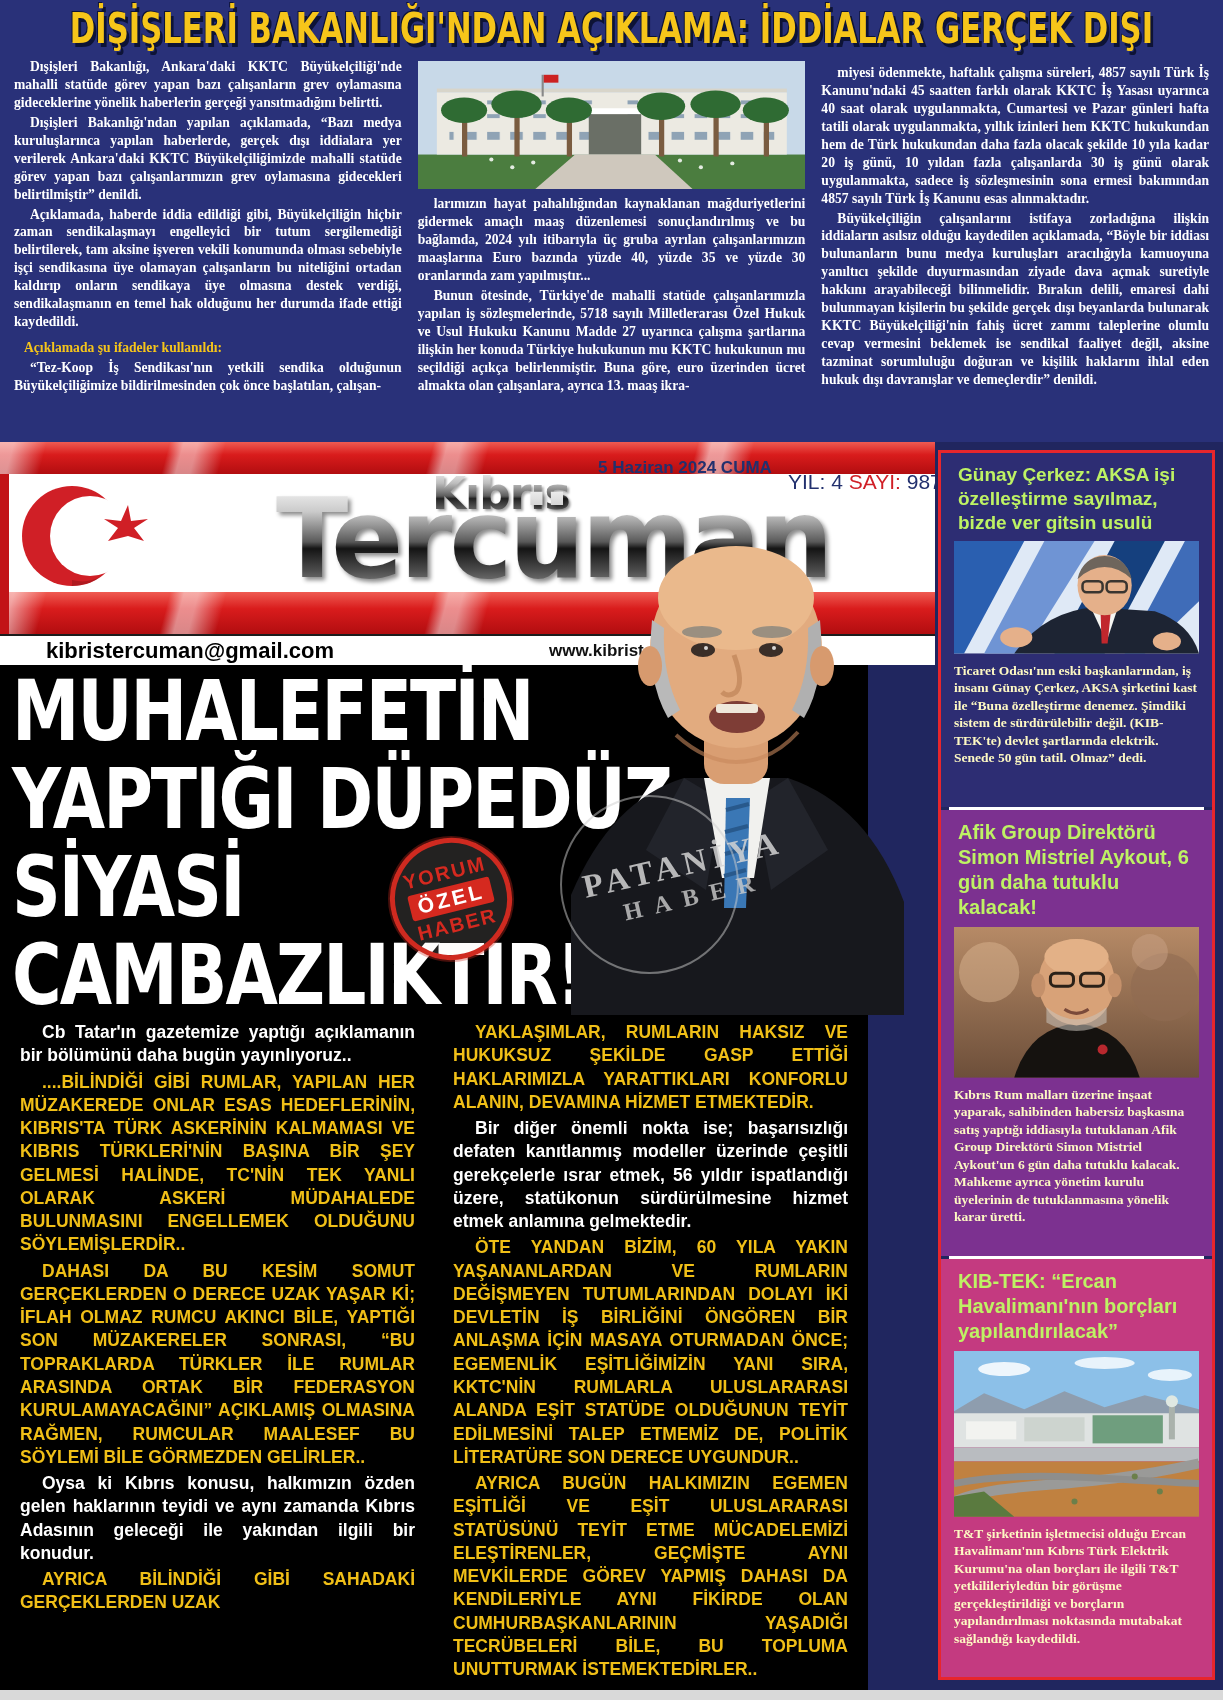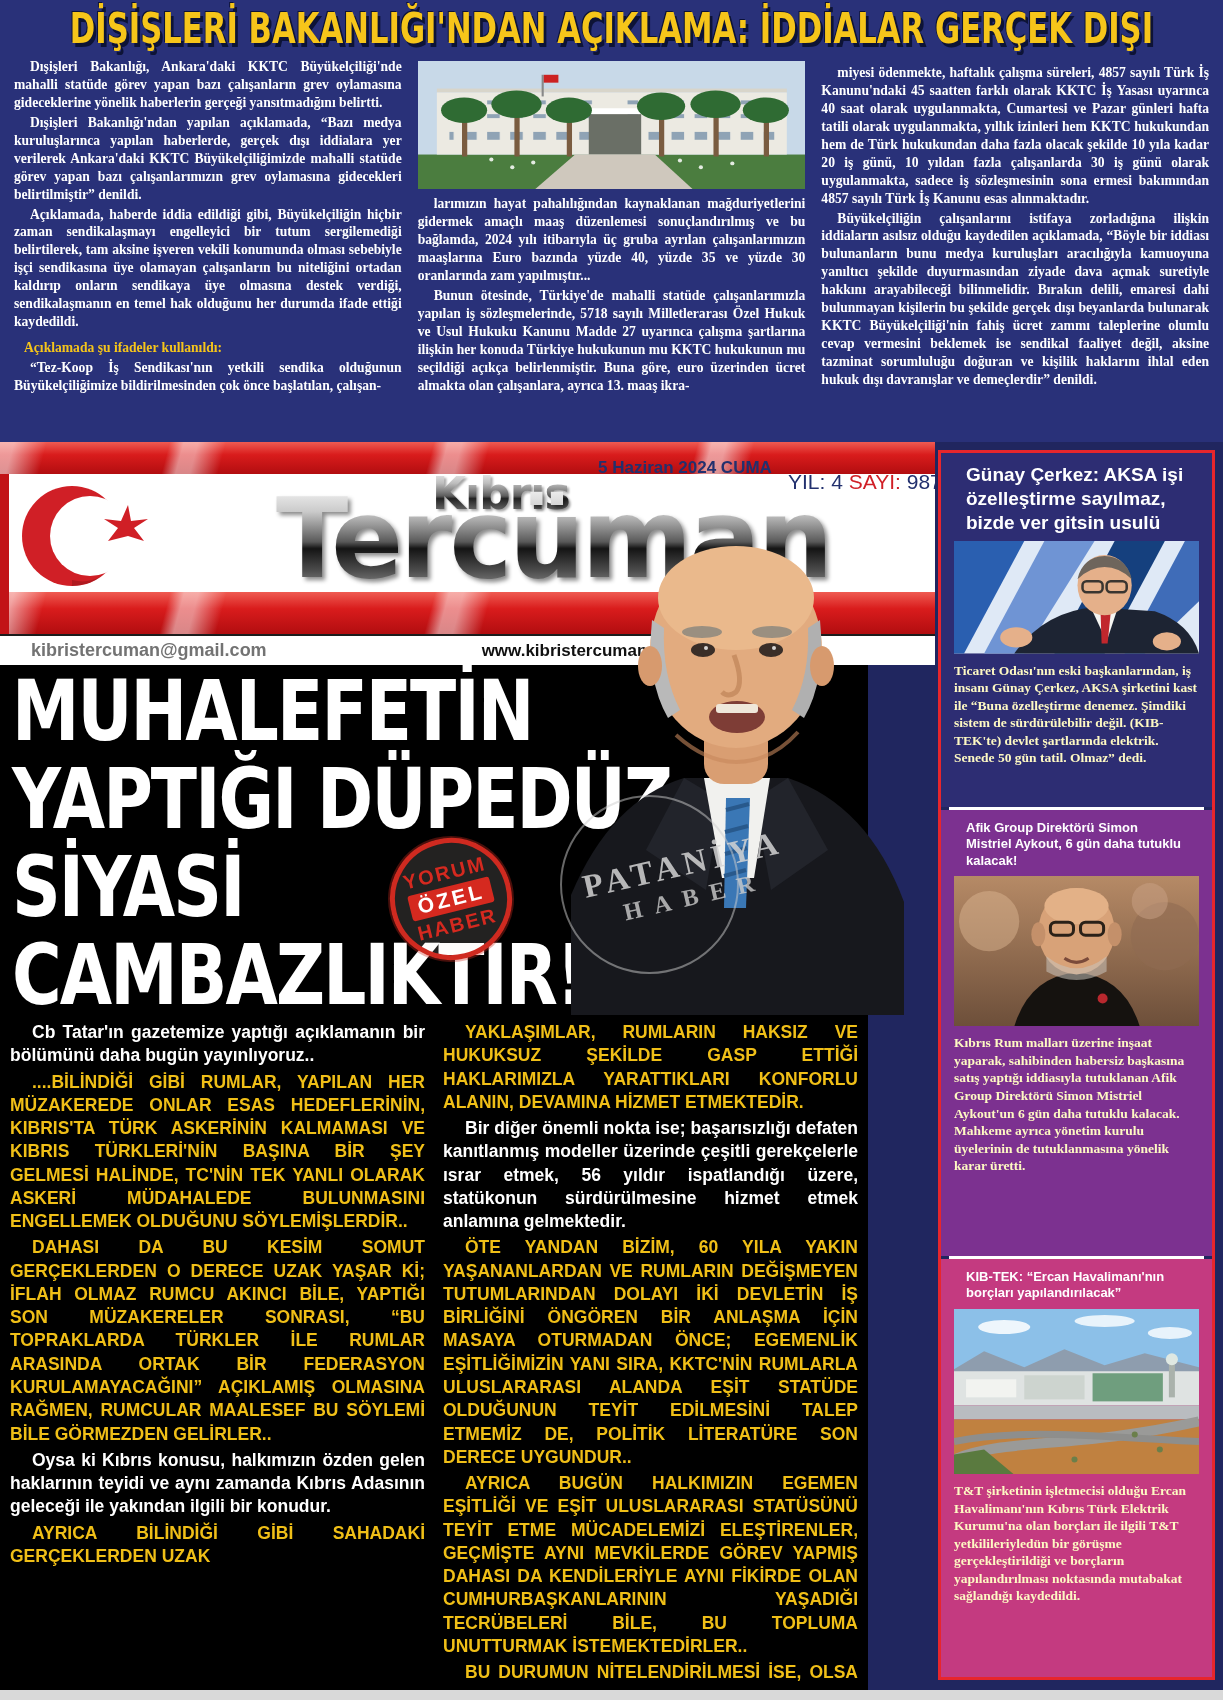--- a/index.html
+++ b/index.html
@@ -36,21 +36,21 @@
   .logo-big{position:absolute;left:276px;top:42px;font-family:"DejaVu Sans",sans-serif;font-weight:bold;
         font-size:106px;line-height:1;letter-spacing:-3px;transform:scale(1,1.05);transform-origin:left top;
         background:linear-gradient(180deg,#f8f8f8 0%,#cacaca 25%,#595959 52%,#141414 58%,#4d4d4d 78%,#9c9c9c 100%);
         -webkit-background-clip:text;background-clip:text;color:transparent;
         filter:drop-shadow(3px 3px 2px rgba(0,0,0,.45));}
   .m-date{position:absolute;left:598px;top:16px;font-weight:bold;font-size:17px;color:#22306e;}
   .m-issue{position:absolute;left:788px;top:28px;font-weight:normal;font-size:21px;color:#22306e;white-space:nowrap;}
   .m-issue .red{color:#d01f26;}
   .contact{position:absolute;left:0;top:192px;width:100%;height:31px;background:#fff;
         border-top:2px solid #1c1c1c;box-sizing:border-box;display:flex;align-items:center;}
-  .contact .email{margin-left:31px;font-weight:bold;font-size:18px;color:#737373;}
+  .contact .email{margin-left:46px;font-weight:bold;font-size:22px;color:#000000;}
   .contact .web{margin-left:215px;font-weight:bold;font-size:17px;color:#111;}
 
   
   .black{position:absolute;left:0;top:665px;width:868px;height:1061px;background:#000000;z-index:2;}
   .gutter{position:absolute;left:868px;top:665px;width:67px;height:1025px;background:#20265f;z-index:1;}
   .hl{position:absolute;left:12px;color:#fff;font-family:"DejaVu Sans",sans-serif;font-weight:bold;
         font-size:72px;line-height:1;letter-spacing:-2px;white-space:nowrap;
         transform:scale(.94,1.16);transform-origin:left top;z-index:7;}
   .hl1{top:4px;} .hl2{top:92px;} .hl3{top:180px;} .hl4{top:268px;}
 
@@ -66,34 +66,34 @@
         padding:1px 8px;border-radius:3px;}
   .wm-ring{position:absolute;left:560px;top:795px;width:175px;height:175px;border:2px solid rgba(205,205,205,.5);
         border-radius:50%;z-index:7;}
   .wm{position:absolute;left:584px;top:846px;z-index:7;transform:rotate(-13deg);
         font-family:"Liberation Serif",serif;font-weight:bold;}
   .wm .w1{font-size:33px;letter-spacing:5px;color:rgba(212,212,212,.85);}
   .wm .w2{font-size:24px;letter-spacing:12px;color:rgba(205,205,205,.8);margin-left:34px;margin-top:2px;}
 
   .article{position:absolute;left:10px;top:356px;width:848px;height:662px;display:flex;gap:18px;z-index:5;overflow:hidden;}
   .acol{flex:1;min-width:0;}
-  .acol p{margin:0 0 3px;font-weight:bold;font-size:17.5px;line-height:1.33;text-align:justify;text-indent:22px;}
+  .acol p{margin:0 10px 3px;font-weight:bold;font-size:17.5px;line-height:1.33;text-align:justify;text-indent:22px;}
   .acol p.w{color:#fff;} .acol p.y{color:#f0bf17;}
 
   
   .sidebar{position:absolute;left:935px;top:442px;width:288px;height:1248px;background:#20265f;
         box-sizing:border-box;padding:8px 8px 10px 3px;z-index:9;}
   .frame{height:100%;border:3px solid #e7262c;box-sizing:border-box;display:flex;flex-direction:column;overflow:hidden;}
   .panel{overflow:hidden;box-sizing:border-box;padding:10px 13px;}
   .pan1{height:354px;background:#2d2d73;}
   .pan2{height:446px;background:#7c3190;}
   .pan3{flex:1;background:#c43a80;}
   .pdiv{height:3px;background:#fff;margin:0 8px;flex:none;}
-  .ph{margin:0 12px 7px;font-weight:bold;color:#ffffff;font-size:19px;line-height:1.25;}
-  .pan2 .ph,.pan3 .ph{font-size:13px;line-height:1.25;}
+  .ph{margin:0 4px 7px;font-weight:bold;color:#bef264;font-size:19px;line-height:1.25;}
+  .pan2 .ph,.pan3 .ph{font-size:20px;line-height:1.25;}
   .pphoto{width:100%;display:block;}
   .pbody{margin:8px 0 0;font-family:"Liberation Serif",serif;font-weight:bold;color:#fef9c3;
         font-size:13.5px;line-height:1.3;}
 
   .bottomstrip{position:absolute;left:0;top:1690px;width:1223px;height:10px;background:#d9d9d9;z-index:3;}
 </style>
 </head>
 <body>
 
 <div class="page">

